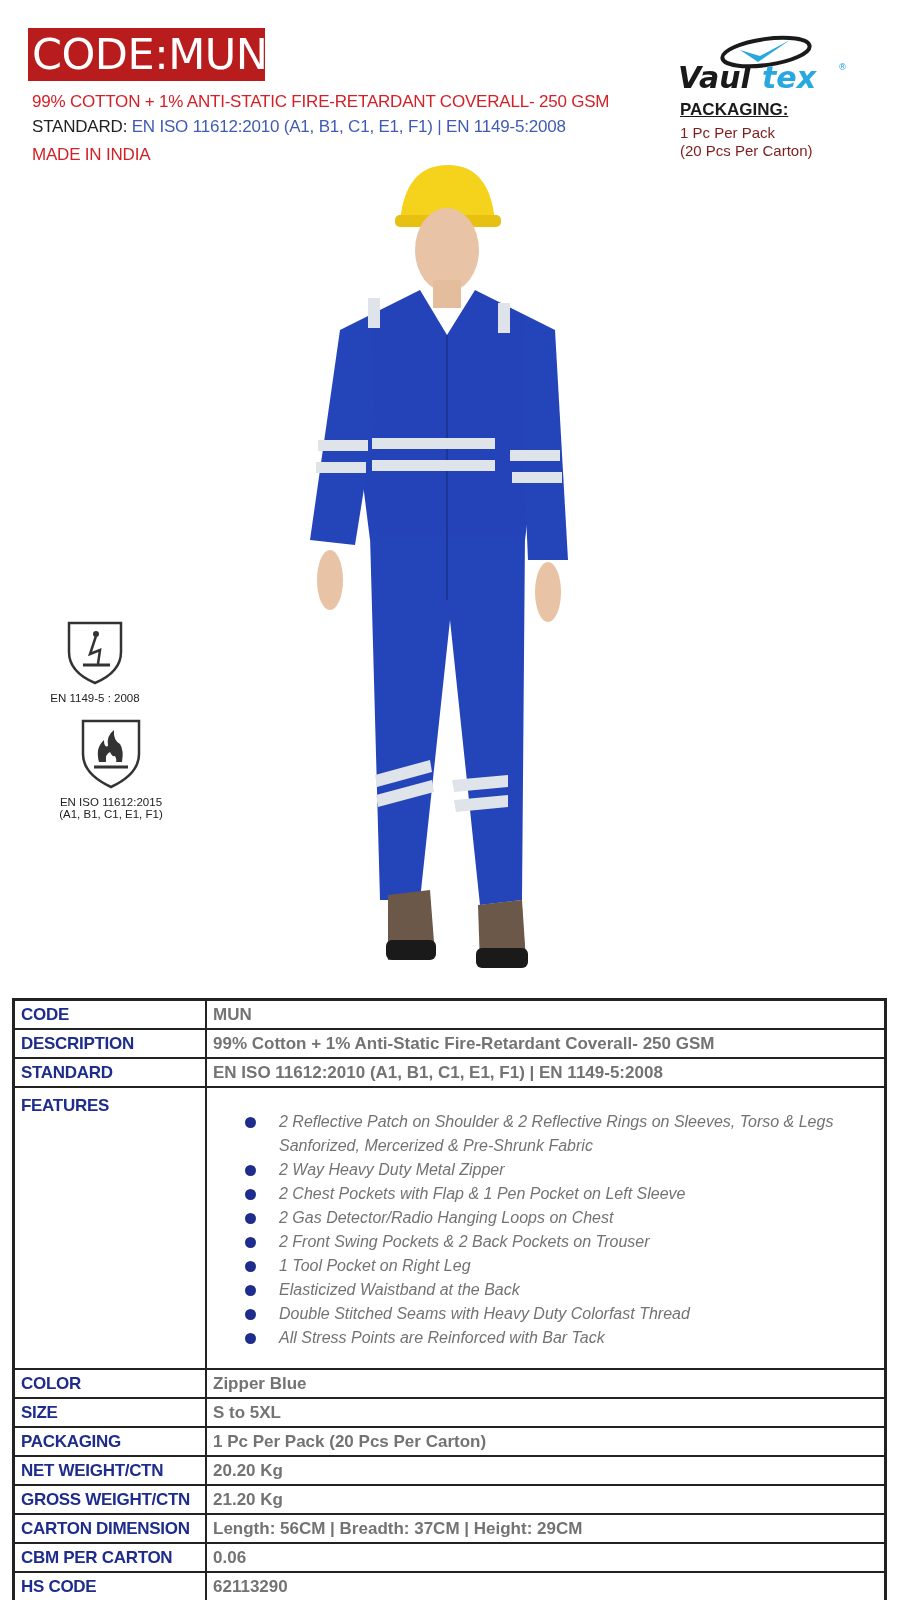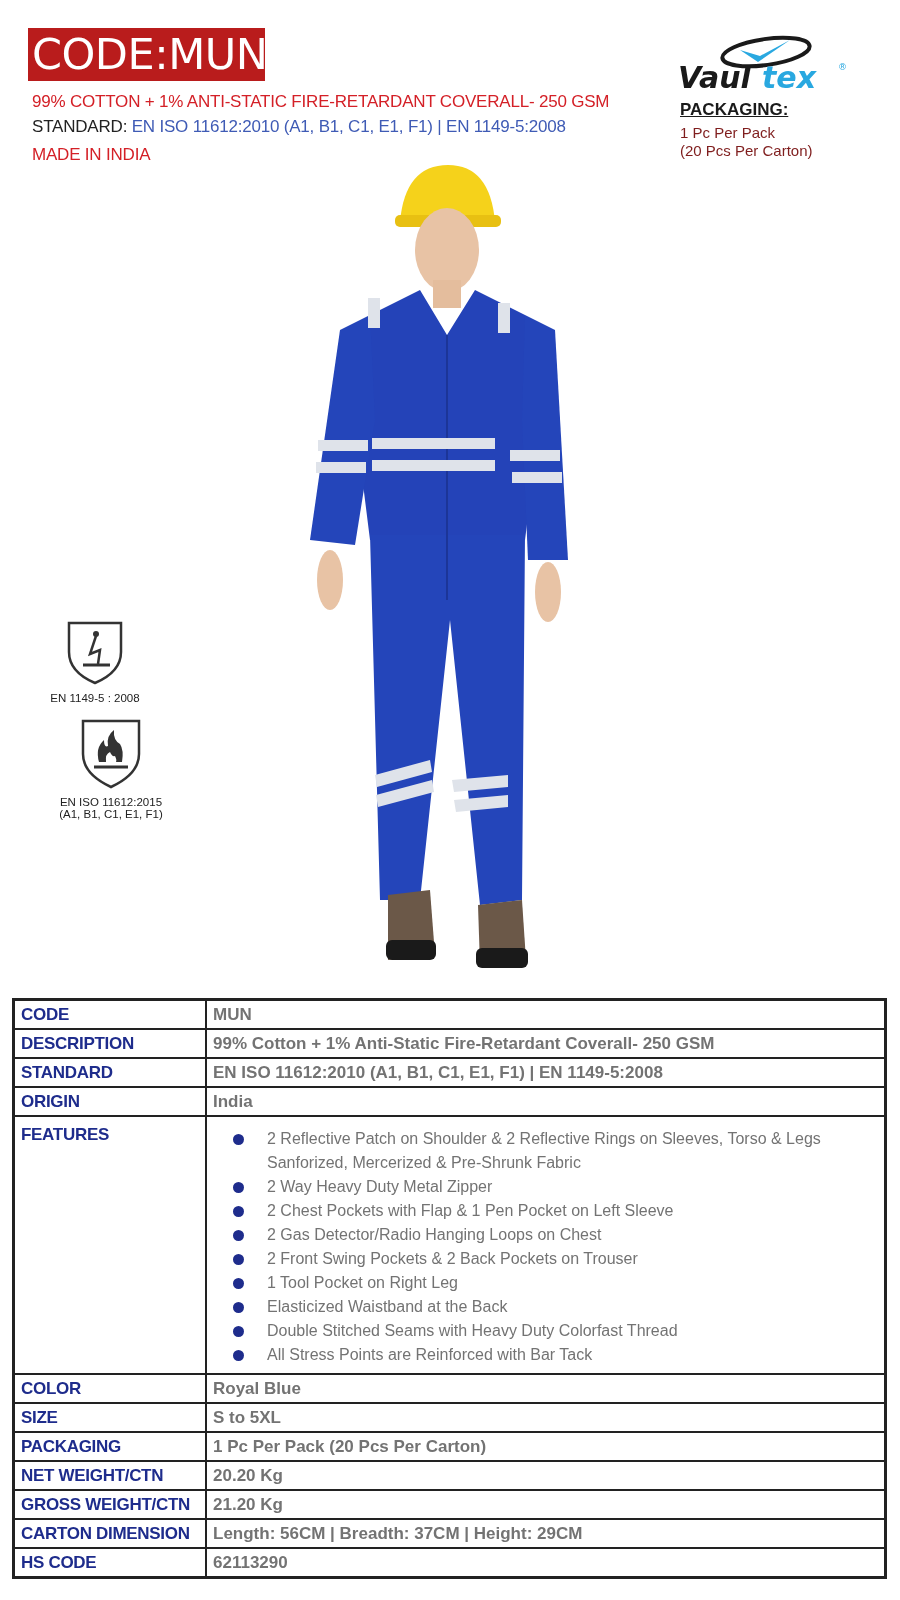--- a/index.html
+++ b/index.html
@@ -18,21 +18,21 @@
   .figure{position:absolute;left:300px;top:160px;width:290px;height:830px;}
   .cert{position:absolute;text-align:center;color:#222;font-size:11.5px;}
   .cert1{left:40px;top:620px;width:110px;}
   .cert2{left:46px;top:718px;width:130px;}
   .cert svg{display:block;margin:0 auto 6px auto;}
   table.spec{position:absolute;left:12px;top:998px;width:875px;border-collapse:collapse;border:3px solid #222;}
   table.spec td{border:2px solid #222;padding:0 6px;vertical-align:top;font-size:17px;}
   td.k{width:178px;color:#1e2c8c;font-weight:bold;letter-spacing:-0.3px;}
   td.v{color:#737373;font-weight:bold;}
   .row-h td{height:27px;line-height:27px;}
-  .feat-list{list-style:none;margin:4px;padding:6px 0 2px 0;font-weight:normal;font-size:16px;}
+  .feat-list{list-style:none;margin:16px;padding:6px 0 2px 0;font-weight:normal;font-size:16px;font-style:italic;}
   .feat-list li{position:relative;padding-left:50px;line-height:24px;}
   .feat-list li .dot{position:absolute;left:16px;top:7px;width:11px;height:11px;border-radius:50%;background:#1e2c8c;}
   .feat-list li.cont{padding-left:50px;}
 </style>
 </head>
 <body>
 
 <div class="code-badge">CODE:MUN</div>
 <div class="hdr-line hdr-desc">99% COTTON + 1% ANTI-STATIC FIRE-RETARDANT COVERALL- 250 GSM</div>
 <div class="hdr-line hdr-std">
@@ -125,44 +125,40 @@
     <td class="v">MUN</td>
   </tr>
   <tr class="row-h">
     <td class="k">DESCRIPTION</td>
     <td class="v">99% Cotton + 1% Anti-Static Fire-Retardant Coverall- 250 GSM</td>
   </tr>
   <tr class="row-h">
     <td class="k">STANDARD</td>
     <td class="v">EN ISO 11612:2010 (A1, B1, C1, E1, F1) | EN 1149-5:2008</td>
   </tr>
-  <tr class="row-h">
-    <td class="k">ORIGIN</td>
-    <td class="v">India</td>
-  </tr>
   <tr>
     <td class="k" style="padding-top:8px;">FEATURES</td>
     <td class="v">
       <ul class="feat-list">
         <li><span class="dot"></span><span>2 Reflective Patch on Shoulder &amp; 2 Reflective Rings on Sleeves, Torso &amp; Legs</span></li>
         <li class="cont"><span>Sanforized, Mercerized &amp; Pre-Shrunk Fabric</span></li>
         <li><span class="dot"></span><span>2 Way Heavy Duty Metal Zipper</span></li>
         <li><span class="dot"></span><span>2 Chest Pockets with Flap &amp; 1 Pen Pocket on Left Sleeve</span></li>
         <li><span class="dot"></span><span>2 Gas Detector/Radio Hanging Loops on Chest</span></li>
         <li><span class="dot"></span><span>2 Front Swing Pockets &amp; 2 Back Pockets on Trouser</span></li>
         <li><span class="dot"></span><span>1 Tool Pocket on Right Leg</span></li>
         <li><span class="dot"></span><span>Elasticized Waistband at the Back</span></li>
         <li><span class="dot"></span><span>Double Stitched Seams with Heavy Duty Colorfast Thread</span></li>
         <li><span class="dot"></span><span>All Stress Points are Reinforced with Bar Tack</span></li>
       </ul>
     </td>
   </tr>
   <tr class="row-h">
     <td class="k">COLOR</td>
-    <td class="v">Royal Blue</td>
+    <td class="v">Zipper Blue</td>
   </tr>
   <tr class="row-h">
     <td class="k">SIZE</td>
     <td class="v">S to 5XL</td>
   </tr>
   <tr class="row-h">
     <td class="k">PACKAGING</td>
     <td class="v">1 Pc Per Pack (20 Pcs Per Carton)</td>
   </tr>
   <tr class="row-h">
@@ -171,17 +167,21 @@
   </tr>
   <tr class="row-h">
     <td class="k">GROSS WEIGHT/CTN</td>
     <td class="v">21.20 Kg</td>
   </tr>
   <tr class="row-h">
     <td class="k">CARTON DIMENSION</td>
     <td class="v">Length: 56CM | Breadth: 37CM | Height: 29CM</td>
   </tr>
   <tr class="row-h">
+    <td class="k">CBM PER CARTON</td>
+    <td class="v">0.06</td>
+  </tr>
+  <tr class="row-h">
     <td class="k">HS CODE</td>
     <td class="v">62113290</td>
   </tr>
 </tbody>
   </table>
 
 </body></html>

